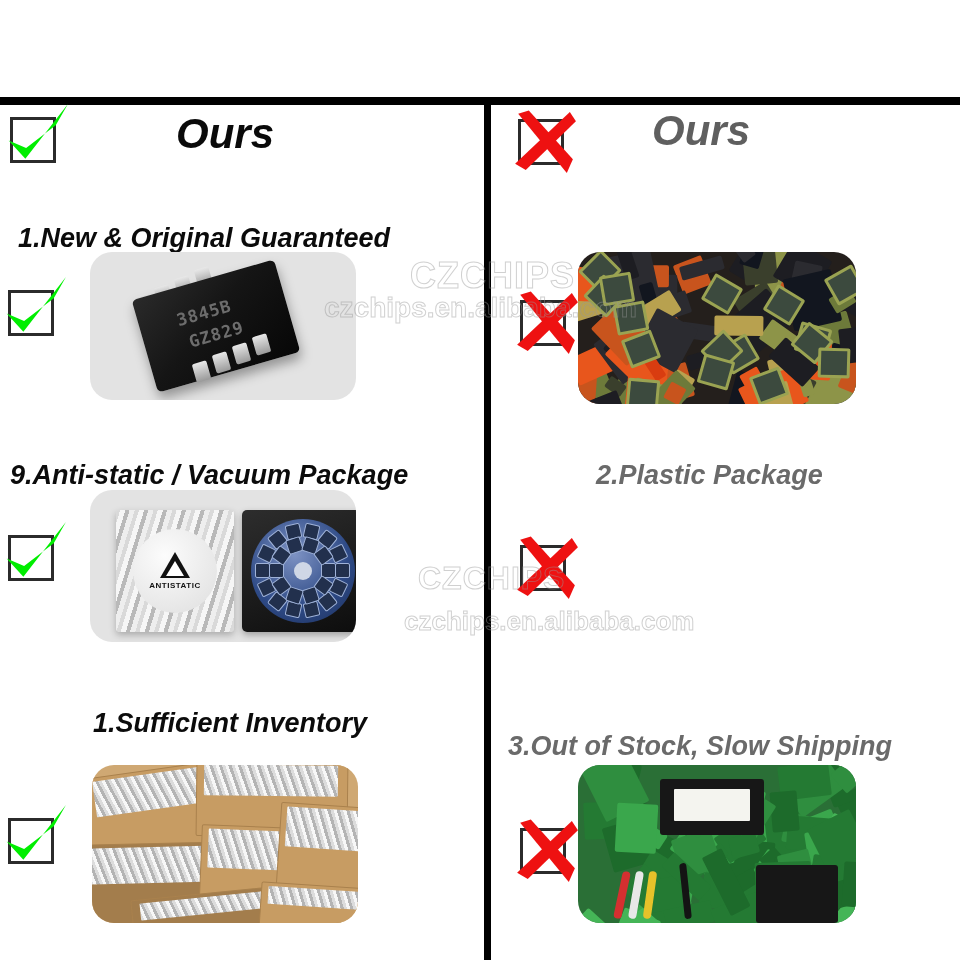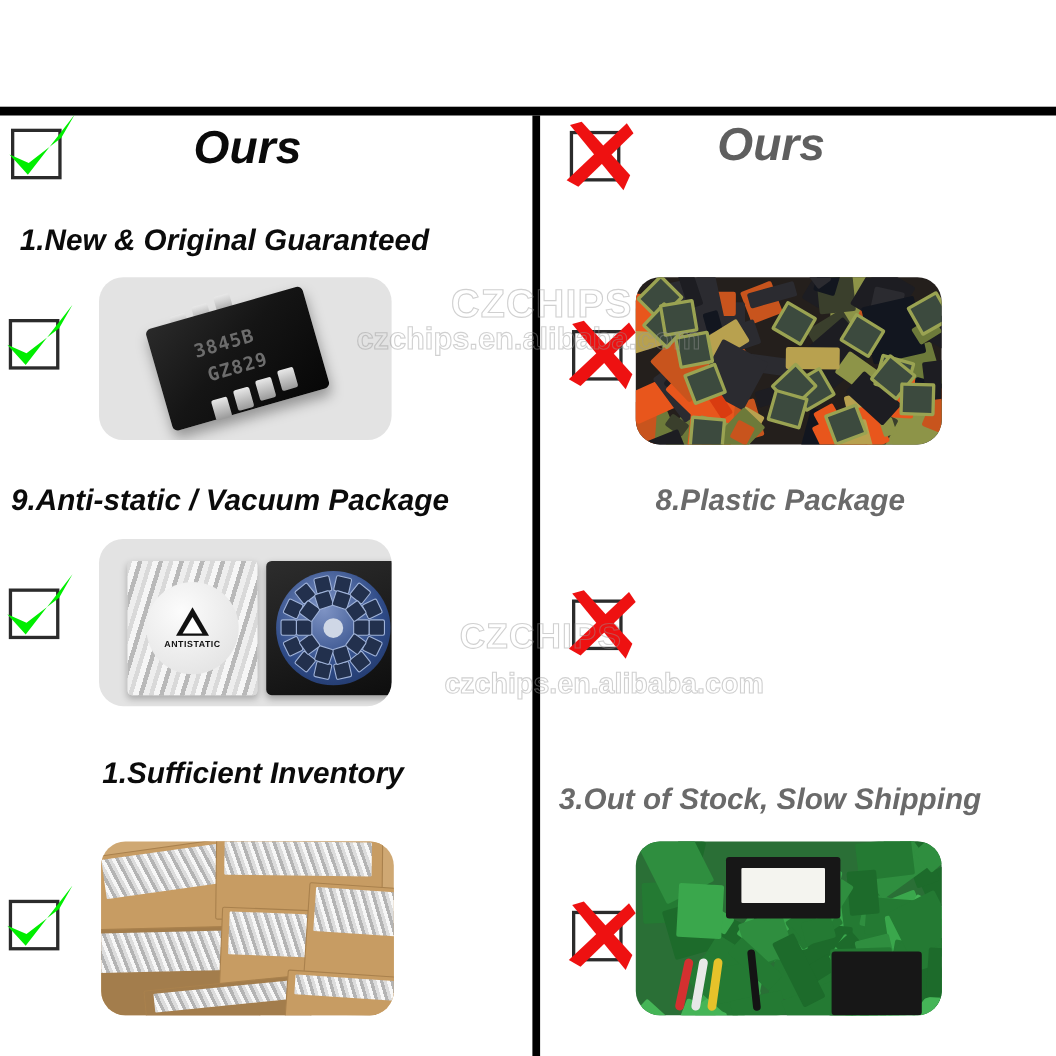--- a/index.html
+++ b/index.html
@@ -35,21 +35,21 @@
   .mark{position:absolute;width:46px;height:46px;}
   .mark .box{
     position:absolute;left:0;top:0;width:100%;height:100%;
     box-sizing:border-box;border:3px solid #2b2b2b;background:transparent;
   }
   .mark svg{position:absolute;left:-12px;top:-16px;width:76px;height:76px;overflow:visible;}
 
   
   .rowtext{
     position:absolute;font-size:27px;font-weight:bold;font-style:italic;
-    white-space:nowrap;line-height:1.18;
+    white-space:nowrap;line-height:1.18;margin-top:20px;
   }
   .rowtext.good{color:#0b0b0b;}
   .rowtext.bad {color:#6a6a6a;}
   .rowtext.center{text-align:center;white-space:normal;}
 
   
   .photo{position:absolute;border-radius:22px;overflow:hidden;}
   .photo.plain{background:#e3e3e3;}
   .photo-inner{position:absolute;inset:0;}
 
@@ -335,21 +335,21 @@
             <div class="reel-pocket" style="left: 18px; top: 44px; transform: rotate(180deg);"></div>
             <div class="reel-pocket" style="left: 22.9656px; top: 28.7176px; transform: rotate(216deg);"></div>
             <div class="reel-pocket" style="left: 35.9656px; top: 19.2725px; transform: rotate(252deg);"></div>
             <div class="reel-pocket" style="left: 52.0344px; top: 19.2725px; transform: rotate(288deg);"></div>
             <div class="reel-pocket" style="left: 65.0344px; top: 28.7176px; transform: rotate(324deg);"></div>
           </div>
       </div>
     </div>
   </div>
 
-  <div class="rowtext bad" style="left:596px;top:440px;">8.Plastic Package</div>
+  <div class="rowtext bad" style="left:596px;top:440px;">2.Plastic Package</div>
 
   <div class="mark" style="left:520px;top:545px;">
     <div class="box"></div>
     <svg viewBox="0 0 100 100">
       <path d="M16 14 L30 10 L88 74 L80 92 Z" fill="#ee1111"></path>
       <path d="M84 12 L92 24 L26 88 L12 80 Z" fill="#ee1111"></path>
     </svg>
   </div>
 
 

